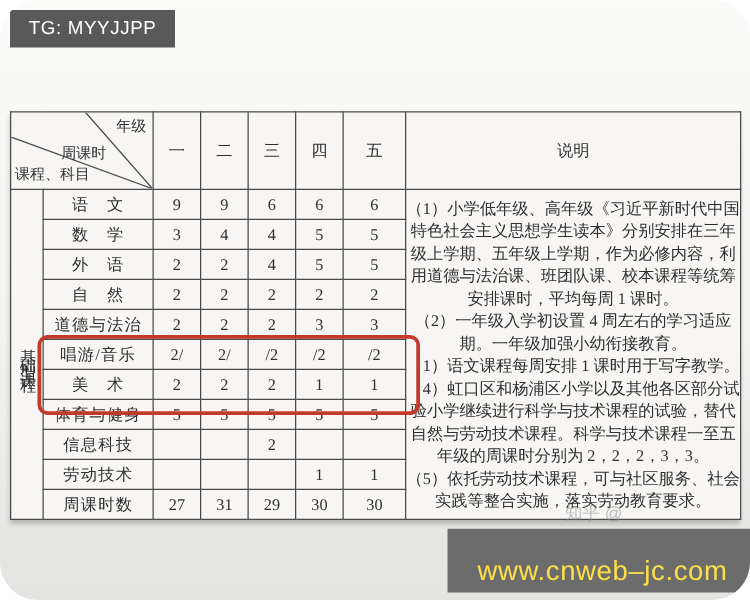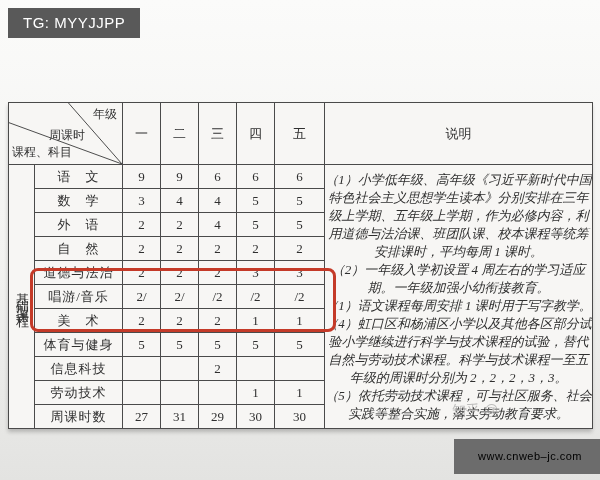--- a/index.html
+++ b/index.html
@@ -5,35 +5,36 @@
   html,body{margin:0;padding:0;}
   body{
     width:600px;height:480px;overflow:hidden;
     font-family:"Liberation Serif","DejaVu Serif",serif;
     color:#2f2f2f;
   }
   .canvas{
     position:relative;width:600px;height:480px;
     background:linear-gradient(180deg,#fbfbfa 0%,#f2f2f0 55%,#e3e3e1 100%);
     overflow:hidden;
+    border-radius:30px;
   }
   .tg-badge{
     position:absolute;left:8px;top:8px;
     background:#595959;color:#fff;
     font-family:"Liberation Sans","DejaVu Sans",sans-serif;
     font-size:15px;line-height:30px;padding:0 15px;
     letter-spacing:0.5px;
   }
   .page-title{
     position:absolute;top:56px;left:0;right:0;
     text-align:center;font-size:18px;font-weight:600;
     letter-spacing:1px;color:#1d1d1d;
   }
   .tablewrap{
-    position:absolute;left:8px;top:102px;width:584px;
+    position:absolute;left:8px;top:89px;width:584px;
     box-shadow:0 3px 4px rgba(0,0,0,0.22);
   }
   table.cur{
     width:584px;border-collapse:collapse;table-layout:fixed;
     background:#f7f6f4;
   }
   table.cur td{
     border:1px solid #4a4a4a;
     font-size:13px;text-align:center;vertical-align:middle;
     padding:0;overflow:hidden;
@@ -50,39 +51,39 @@
   td.vcat{padding:0;}
   .vtext{
     writing-mode:vertical-rl;text-orientation:upright;
     margin:0 auto;letter-spacing:6px;font-size:13px;line-height:26px;
     height:250px;display:block;
   }
   td.subj{font-size:13px;letter-spacing:1px;}
   td.num{font-size:13px;}
   td.notes{
     text-align:left;vertical-align:top;padding:4px 5px 2px 6px;
-    font-size:12px;line-height:18px;position:relative;font-style:italic;
+    font-size:12px;line-height:18px;position:relative;
   }
   .note{margin:0;}
   .highlight-box{
     position:absolute;left:30px;top:268px;width:300px;height:58px;
     border:3px solid #c43a28;border-radius:8px;
     pointer-events:none;
   }
   .zhihu-mark{
     position:absolute;left:452px;top:402px;
     color:#8f8f8f;opacity:0.55;font-size:14px;
     font-family:"Liberation Sans","DejaVu Sans",sans-serif;
     white-space:nowrap;
   }
   .site-badge{
     position:absolute;right:0;bottom:6px;
-    background:#6c6c6c;color:#000000;
+    background:#6c6c6c;color:#fde047;
     font-family:"Liberation Sans","DejaVu Sans",sans-serif;
-    font-size:11px;line-height:35px;padding:0 18px 0 24px;
+    font-size:22px;line-height:35px;padding:16px 18px 0 24px;
     letter-spacing:0.5px;
   }
 </style>
 </head>
 <body>
 
 <div class="canvas">
 
   <div class="tg-badge">TG: MYYJJPP</div>
 

